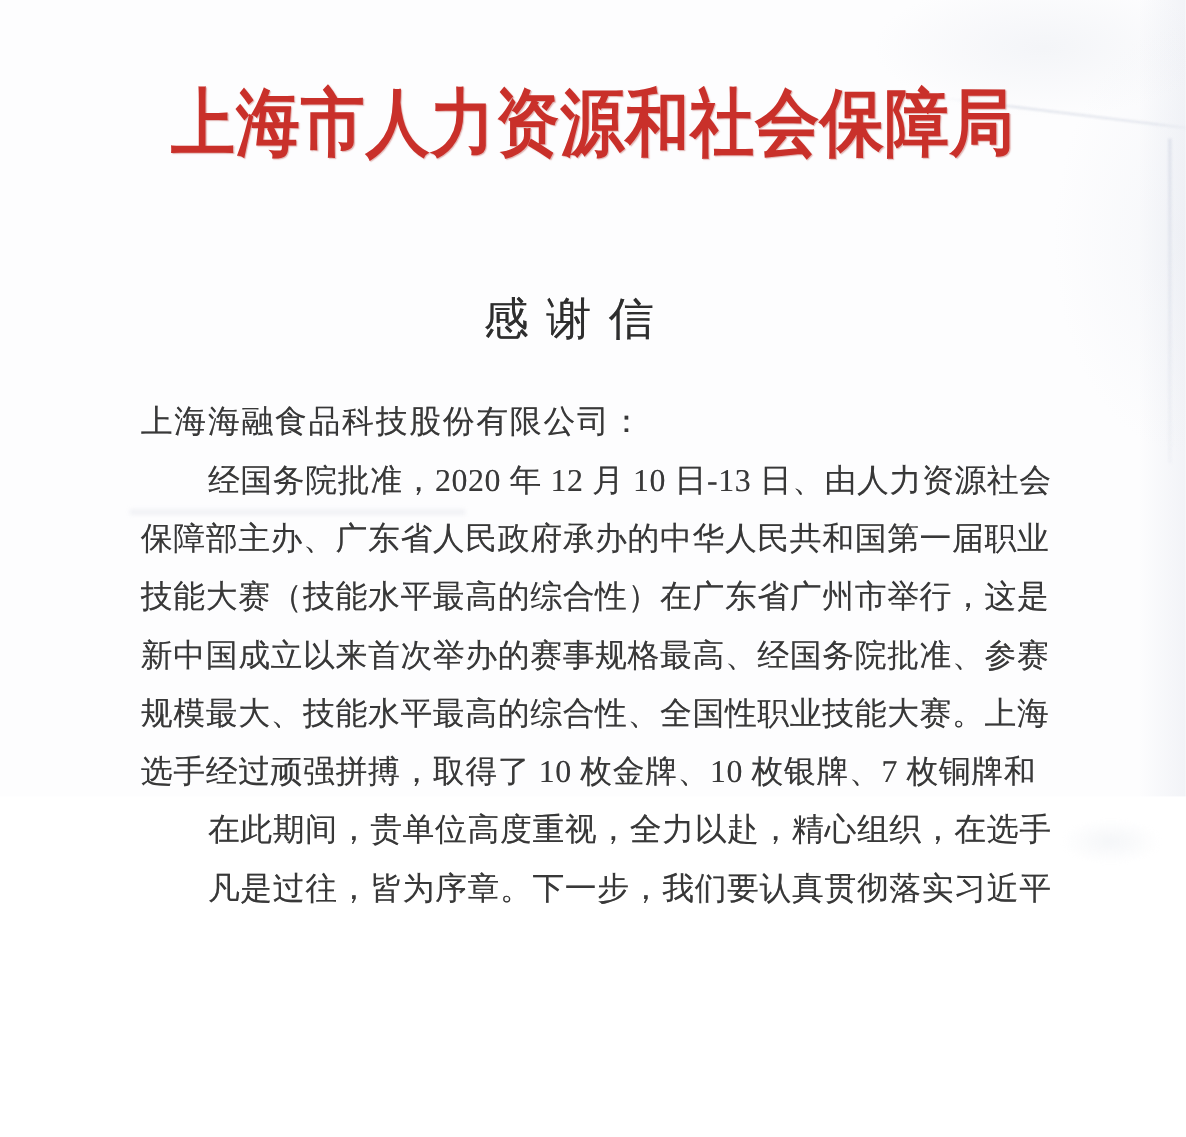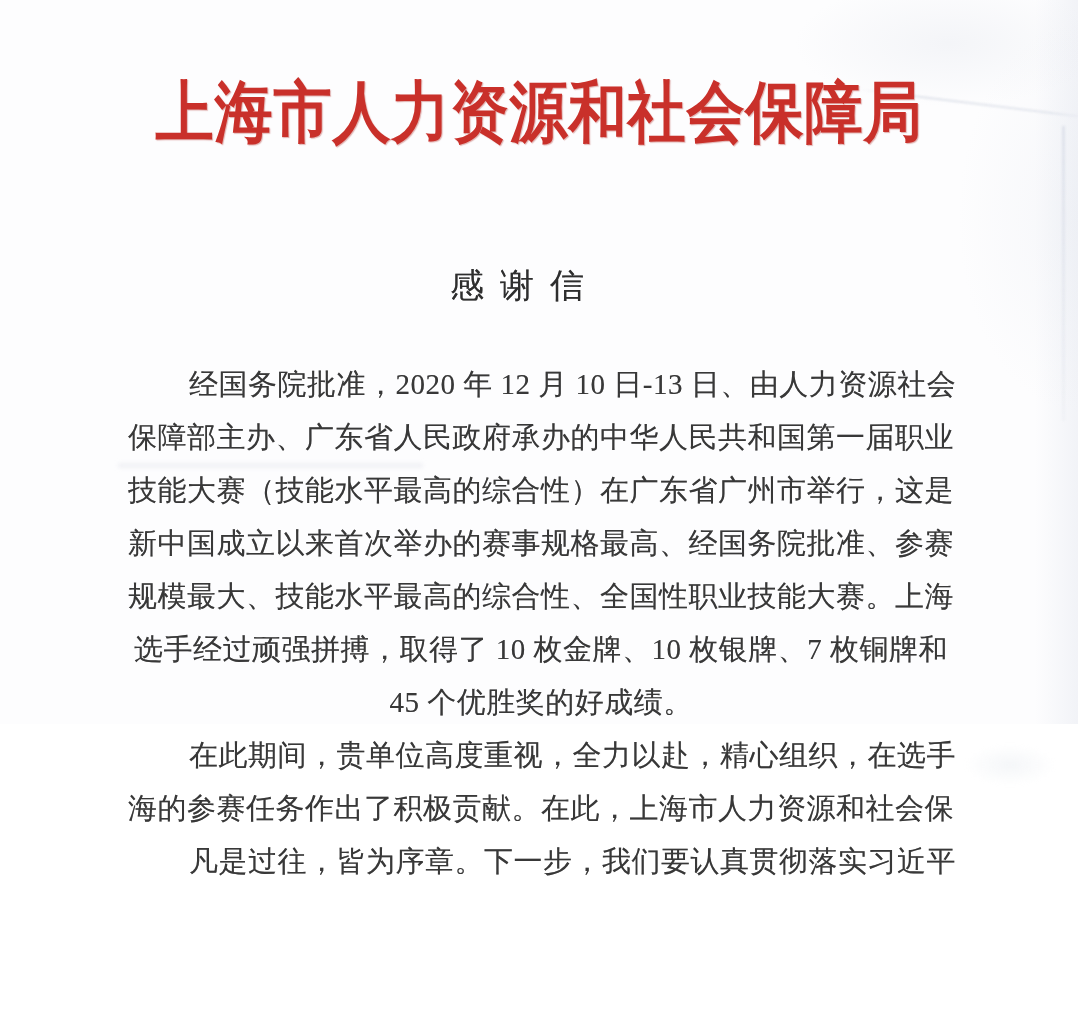--- a/index.html
+++ b/index.html
@@ -56,21 +56,21 @@
     white-space:nowrap;
   }
 
   .letter-title{
     position:absolute;
     top:263px;left:0;width:100%;
     text-align:center;
   }
   .letter-title span{
     display:inline-block;
-    font-size:34px;
+    font-size:41px;
     letter-spacing:16px;
     color:#2e2e2e;
     transform:translateX(-14px);
     text-shadow:0 0 0.6px rgba(40,40,40,0.55);
     white-space:nowrap;
   }
 
   .letter-body{
     position:absolute;
     top:358px;left:128px;width:826px;
@@ -78,53 +78,52 @@
     line-height:53px;
     color:var(--ink,#383838);
     text-shadow:0 0 0.5px rgba(50,50,50,0.45);
   }
   .salutation{
     display:block;
     letter-spacing:1.5px;
     white-space:nowrap;
   }
   .para{margin:0;padding:0;letter-spacing:0.5px;}
-  .para .line{display:block;white-space:nowrap;text-align:center;}
+  .para .line{display:block;white-space:nowrap;}
   .para .line.first{text-indent:61px;}
 </style>
 </head>
 <body>
 
 <div class="page">
 
   <div class="crease crease-top-right"></div>
   <div class="crease crease-right-vertical"></div>
   <div class="crease crease-left-smudge"></div>
   <div class="crease crease-bottom-right"></div>
 
   <div class="letterhead">上海市人力资源和社会保障局</div>
 
   <div class="letter-title">
     <span>感谢信</span>
   </div>
 
   <div class="letter-body">
+    <span class="salutation">上海海融食品科技股份有限公司：</span>
     <div>
         <p class="para">
           <span class="line first">经国务院批准，2020 年 12 月 10 日-13 日、由人力资源社会</span>
           <span class="line">保障部主办、广东省人民政府承办的中华人民共和国第一届职业</span>
           <span class="line">技能大赛（技能水平最高的综合性）在广东省广州市举行，这是</span>
           <span class="line">新中国成立以来首次举办的赛事规格最高、经国务院批准、参赛</span>
           <span class="line">规模最大、技能水平最高的综合性、全国性职业技能大赛。上海</span>
           <span class="line">选手经过顽强拼搏，取得了 10 枚金牌、10 枚银牌、7 枚铜牌和</span>
-          <span class="line">45 个优胜奖的好成绩。</span>
         </p>
         <p class="para">
           <span class="line first">在此期间，贵单位高度重视，全力以赴，精心组织，在选手</span>
-          <span class="line">海的参赛任务作出了积极贡献。在此，上海市人力资源和社会保</span>
         </p>
         <p class="para">
           <span class="line first">凡是过往，皆为序章。下一步，我们要认真贯彻落实习近平</span>
         </p>
       </div>
   </div>
 
 </div>
 
 </body></html>

